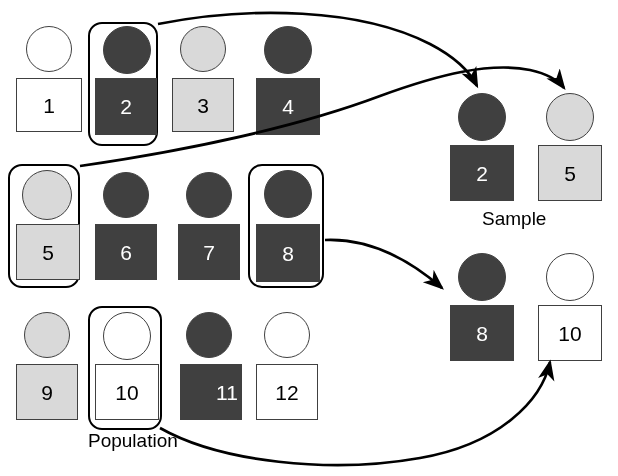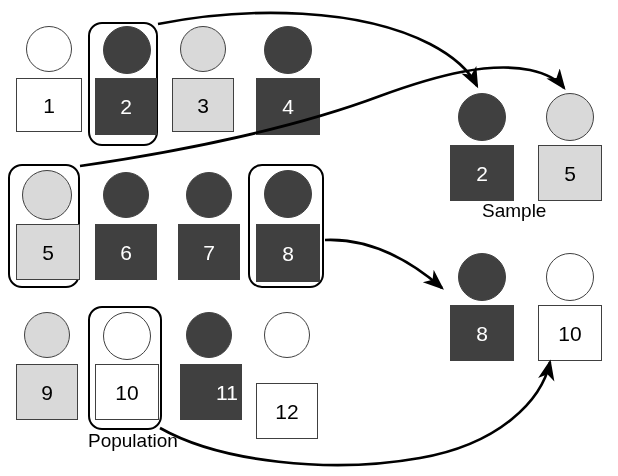--- a/index.html
+++ b/index.html
@@ -134,34 +134,34 @@
     <div class="body fill-white txt-dark" style="left:0px; top:52px; width:64px; height:56px;">10</div>
   </div>
 
   <div class="token" style="left:178px; top:312px; width:66px; height:106px;">
     <div class="head fill-dark" style="left:8px; top:0px; width:46px; height:46px;"></div>
     <div class="body fill-dark txt-light" style="left:2px; top:52px; width:62px; height:56px;padding-left:32px;">11</div>
   </div>
 
   <div class="token" style="left:256px; top:312px; width:66px; height:106px;">
     <div class="head fill-white" style="left:8px; top:0px; width:46px; height:46px;"></div>
-    <div class="body fill-white txt-dark" style="left:0px; top:52px; width:62px; height:56px;margin-top:19px;">12</div>
+    <div class="body fill-white txt-dark" style="left:0px; top:52px; width:62px; height:56px;">12</div>
   </div>
 
   <div class="token" style="left:450px; top:93px; width:66px; height:106px;">
     <div class="head fill-dark" style="left:8px; top:0px; width:48px; height:48px;"></div>
     <div class="body fill-dark txt-light" style="left:0px; top:52px; width:64px; height:56px;">2</div>
   </div>
 
   <div class="token" style="left:538px; top:93px; width:66px; height:106px;">
     <div class="head fill-light" style="left:8px; top:0px; width:48px; height:48px;"></div>
     <div class="body fill-light txt-dark" style="left:0px; top:52px; width:64px; height:56px;">5</div>
   </div>
 
-  <div class="caption" style="left:482px; top:200px;text-align:center;">Sample</div>
+  <div class="caption" style="left:482px; top:208px;text-align:center;">Sample</div>
 
   <div class="token" style="left:450px; top:253px; width:66px; height:106px;">
     <div class="head fill-dark" style="left:8px; top:0px; width:48px; height:48px;"></div>
     <div class="body fill-dark txt-light" style="left:0px; top:52px; width:64px; height:56px;">8</div>
   </div>
 
   <div class="token" style="left:538px; top:253px; width:66px; height:106px;">
     <div class="head fill-white" style="left:8px; top:0px; width:48px; height:48px;"></div>
     <div class="body fill-white txt-dark" style="left:0px; top:52px; width:64px; height:56px;">10</div>
   </div>

